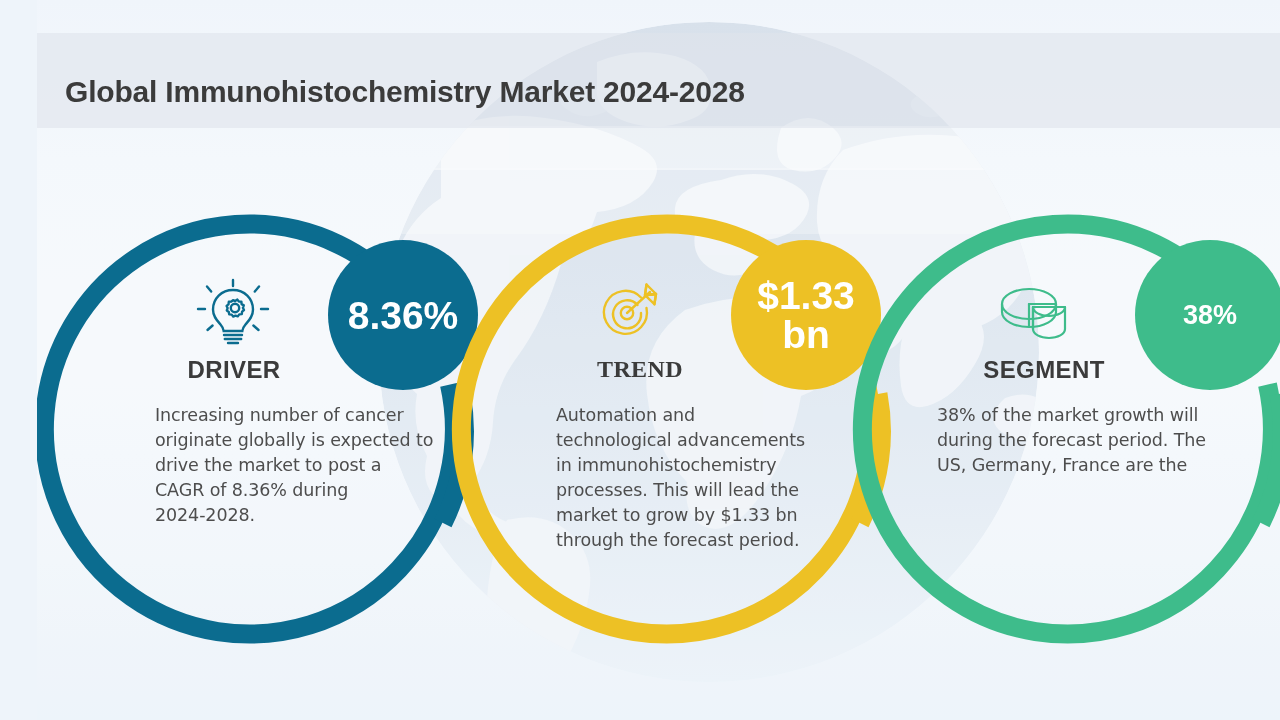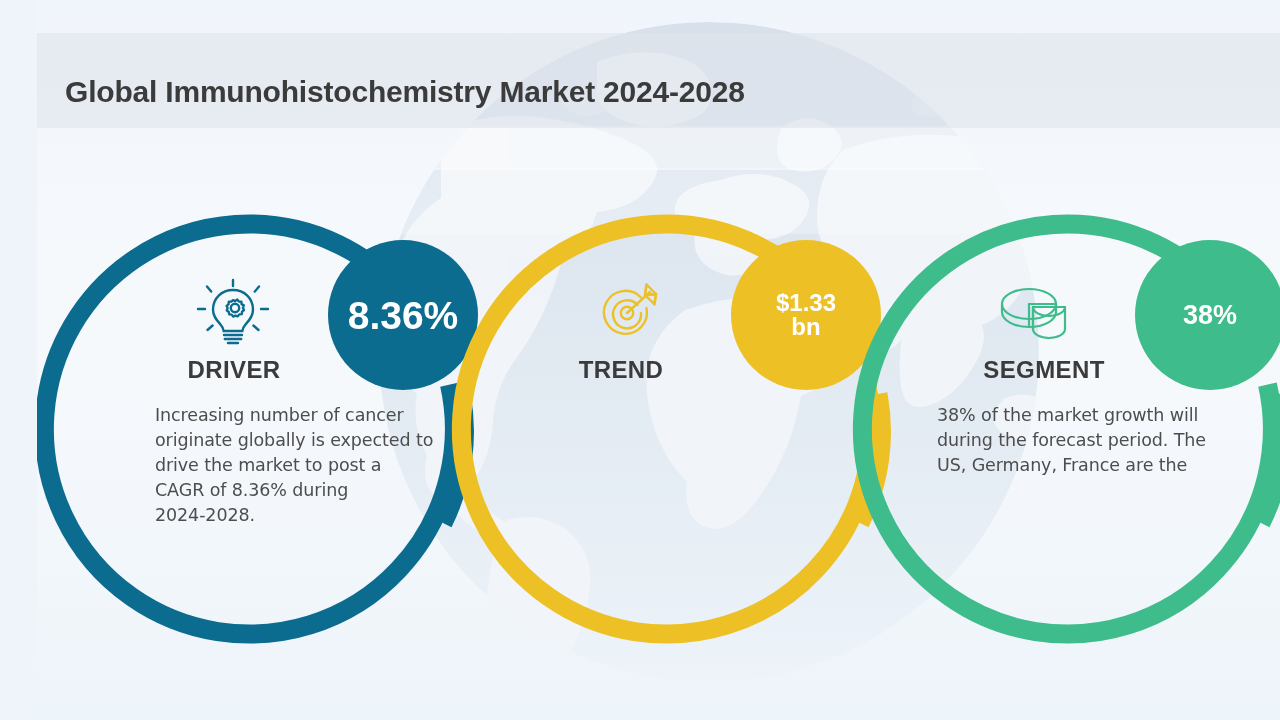--- a/index.html
+++ b/index.html
@@ -174,39 +174,47 @@
     </div>
   </div>
 
   <div class="card" id="card-trend">
     <svg class="ring-svg" width="470" height="720" viewBox="0 0 470 720">
       <path d="M 376.5 302.3
                A 205 205 0 1 0 415.5 384.6" fill="none" stroke="#EDC125" stroke-width="19" stroke-linecap="butt"></path>
       <path d="M 427.0 394.0 A 205 205 0 0 1 409.0 523.0" fill="none" stroke="#EDC125" stroke-width="19" stroke-linecap="butt"></path>
     </svg>
 
-    <div class="badge" style="left:280px;top:240px;width:150px;height:150px;background:#EDC125;font-size:24px;flex-direction:column;justify-content:center;">
+    <div class="badge" style="left:280px;top:240px;width:150px;height:150px;background:#EDC125;font-size:39px;flex-direction:column;justify-content:center;">
       <span class="badge-text">$1.33</span>
       <span class="badge-text">bn</span>
     </div>
 
     <div class="icon-wrap" style="left:143px;top:280px;width:72px;height:68px;">
       <svg width="72" height="68" viewBox="0 0 72 68" fill="none" stroke="#EDC125" stroke-width="2.4" stroke-linecap="round" stroke-linejoin="round">
         <path d="M47 17.5 A21.5 21.5 0 1 0 52.5 28"></path>
         <path d="M43.5 25 A14 14 0 1 0 47 33"></path>
         <circle cx="33" cy="33" r="6.2"></circle>
         <path d="M33 33 L56 12"></path>
         <path d="M52.5 4.5 L51 15.2 L62 14 L60.4 24.2" stroke-linejoin="round"></path>
         <path d="M52.5 4.5 L51 15.2 L62 14 Z" fill="none"></path>
         <path d="M62 14 L60.4 24.2 L51 15.2 Z" fill="none"></path>
       </svg>
     </div>
 
-    <div class="cat-label" style="left:90px;top:356px;width:160px;">TREND</div>
-
+    <div class="cat-label" style="left:109px;top:356px;width:160px;font-family:Liberation Serif, serif;">TREND</div>
+
+    <div class="body-text" style="left:105px;top:403px;width:300px;">
+      <div>Automation and</div>
+      <div>technological advancements</div>
+      <div>in immunohistochemistry</div>
+      <div>processes. This will lead the</div>
+      <div>market to grow by $1.33 bn</div>
+      <div>through the forecast period.</div>
+    </div>
   </div>
 
   <div class="card" id="card-segment">
     <svg class="ring-svg" width="470" height="720" viewBox="0 0 470 720">
       <path d="M 376.5 302.3
                A 205 205 0 1 0 415.5 384.6" fill="none" stroke="#3EBC8B" stroke-width="19" stroke-linecap="butt"></path>
       <path d="M 427.0 394.0 A 205 205 0 0 1 409.0 523.0" fill="none" stroke="#3EBC8B" stroke-width="19" stroke-linecap="butt"></path>
     </svg>
 
     <div class="badge" style="left:283px;top:240px;width:150px;height:150px;background:#3EBC8B;font-size:27px;">

